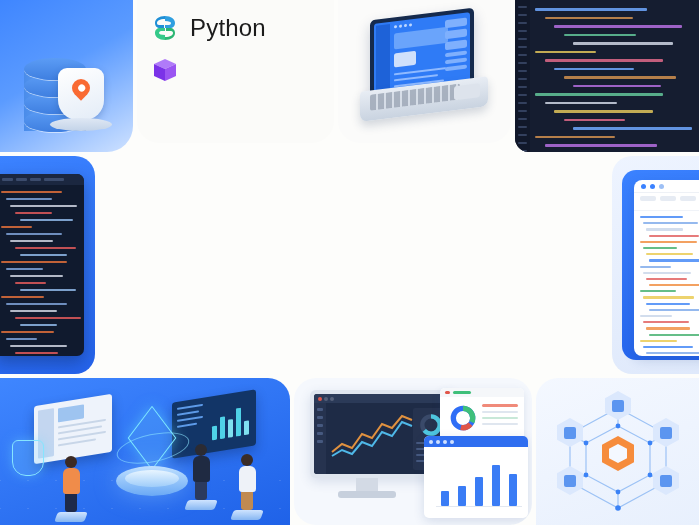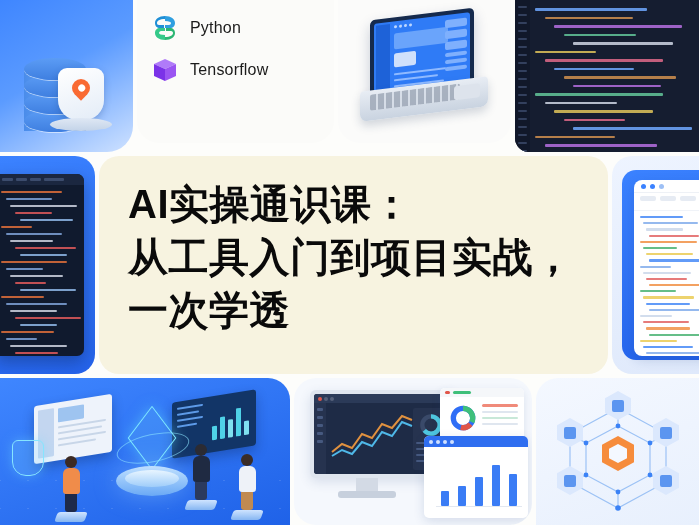--- a/index.html
+++ b/index.html
@@ -37,21 +37,21 @@
   .pin-base{position:absolute;left:50px;top:118px;width:62px;height:13px;border-radius:50%;
             background:linear-gradient(180deg,#dfe8f4,#c3d3e8);}
   .dbline{position:absolute;left:86px;top:94px;width:12px;height:2px;background:#cdddf0;}
   .dbline2{position:absolute;left:88px;top:72px;width:2px;height:24px;background:#cdddf0;}
 
   .p-logos{left:137px;top:0;width:197px;height:143px;background:#fbfbf9;
            border-radius:0 0 22px 22px;}
   .logo-list{position:absolute;left:14px;top:14px;display:flex;flex-direction:column;gap:14px;}
   .logo-row{display:flex;align-items:center;gap:11px;}
   .logo-mark{width:28px;height:28px;flex:0 0 28px;position:relative;}
-  .logo-label{font-size:16px;color:#1b1b1b;letter-spacing:.2px;white-space:nowrap;}
+  .logo-label{font-size:24px;color:#1b1b1b;letter-spacing:.2px;white-space:nowrap;}
 
   .p-laptop{left:338px;top:0;width:173px;height:143px;background:#fbfbfa;border-radius:0 0 22px 22px;}
   .lap-screen{position:absolute;left:32px;top:14px;width:104px;height:78px;
               background:#152a4d;border-radius:5px;transform:skewY(-7deg);
               box-shadow:0 6px 14px rgba(20,40,90,.22);padding:4px;box-sizing:border-box;}
   .lap-inner{width:100%;height:100%;background:#2f7bf6;border-radius:3px;position:relative;overflow:hidden;}
   .lap-side{position:absolute;left:2px;top:2px;width:14px;height:96%;background:#1e62d8;}
   .lap-dots{position:absolute;left:20px;top:4px;display:flex;gap:2px;}
   .lap-dots i{width:3px;height:3px;border-radius:50%;background:#bcd6ff;display:block;}
   .lap-card{position:absolute;left:20px;top:12px;width:54px;height:16px;background:#6aa4fb;border-radius:2px;}
@@ -213,21 +213,20 @@
       </div>
 
       <div class="logo-row">
         <div class="logo-mark">
           <svg viewBox="0 0 28 28" width="28" height="28">
             <path d="M14 3 L25 8 L14 13 L3 8 Z" fill="#b07bf9"></path>
             <path d="M3 8 L14 13 L14 25 L3 20 Z" fill="#7b32e8"></path>
             <path d="M25 8 L14 13 L14 25 L25 20 Z" fill="#9a55f2"></path>
           </svg>
         </div>
-        <div class="logo-label">Tensorflow</div>
       </div>
 
 
     </div>
   </div>
 
   <div class="panel p-laptop">
     <div class="lap-screen">
       <div class="lap-inner">
         <div class="lap-side"></div>
@@ -331,27 +330,20 @@
           <i style="background: rgb(224, 90, 90); width: 85%; margin-left: 18%; opacity: 0.85;"></i>
           <i style="background: rgb(143, 184, 232); width: 48%; margin-left: 24%; opacity: 0.85;"></i>
           <i style="background: rgb(224, 112, 58); width: 68%; margin-left: 0%; opacity: 0.85;"></i>
           <i style="background: rgb(127, 163, 216); width: 40%; margin-left: 6%; opacity: 0.85;"></i>
           <i style="background: rgb(208, 214, 226); width: 72%; margin-left: 12%; opacity: 0.85;"></i>
           <i style="background: rgb(224, 90, 90); width: 55%; margin-left: 18%; opacity: 0.85;"></i>
         </div>
     </div>
   </div>
 
-  <div class="panel p-title">
-    <div class="title-wrap">
-      <div class="title-line">AI实操通识课：</div>
-      <div class="title-line">从工具入门到项目实战，</div>
-      <div class="title-line">一次学透</div>
-    </div>
-  </div>
 
   <div class="panel p-doc">
     <div class="doc-blue"></div>
     <div class="doc-card">
       <div class="doc-head">
           <i></i>
           <i></i>
           <i style="background:#9ec0f5"></i>
         </div>
       <div class="doc-tabs">

